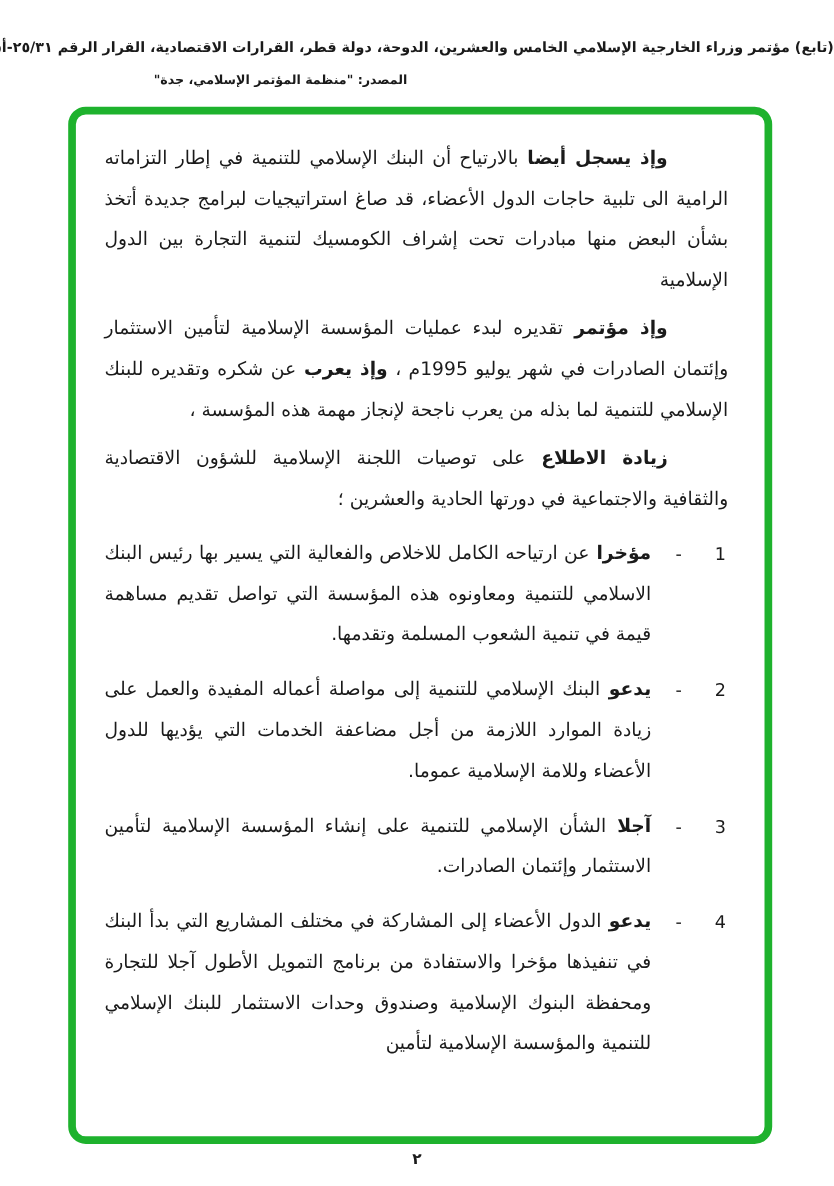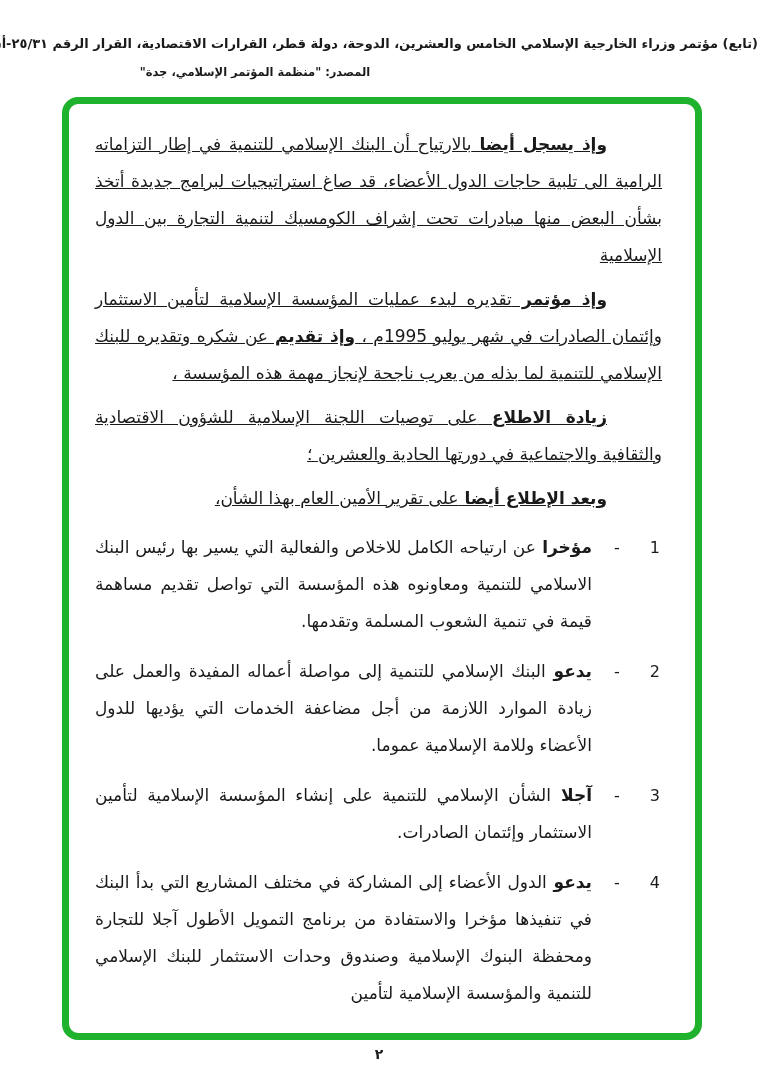--- a/index.html
+++ b/index.html
@@ -31,21 +31,20 @@
   }
   .content {
     position:absolute; top:22px; right:33px; left:26px;
     direction:rtl;
   }
   p.preamble {
     margin:0 0 7px 0;
     font-size:17px; line-height:37px;
     text-align:justify;
     text-indent:55px;
-    text-decoration:underline;
   }
   .items { margin-top:12px; }
   .item {
     position:relative;
     padding-right:70px;
     margin:0 0 13px 0;
     font-size:17px; line-height:37px;
     text-align:justify;
   }
   .item .marker {
@@ -68,23 +67,22 @@
 <div class="page">
 
   <div class="header-line1">(تابع) مؤتمر وزراء الخارجية الإسلامي الخامس والعشرين، الدوحة، دولة قطر، القرارات الاقتصادية، القرار الرقم ٢٥/٣١-أق</div>
 
   <div class="header-line2">المصدر: "منظمة المؤتمر الإسلامي، جدة"</div>
 
   <div class="green-box">
     <div class="content">
       <div id="preamble-section">
           <p class="preamble"><span class="b">وإذ يسجل أيضا </span><span>بالارتياح أن البنك الإسلامي للتنمية في إطار التزاماته الرامية الى تلبية حاجات الدول الأعضاء، قد صاغ استراتيجيات لبرامج جديدة أتخذ بشأن البعض منها مبادرات تحت إشراف الكومسيك لتنمية التجارة بين الدول الإسلامية</span></p>
-          <p class="preamble"><span class="b">وإذ مؤتمر </span><span>تقديره لبدء عمليات المؤسسة الإسلامية لتأمين الاستثمار وإئتمان الصادرات في شهر يوليو 1995م ، </span><span class="b">وإذ تقديم </span><span>عن شكره وتقديره للبنك الإسلامي للتنمية لما بذله من يعرب ناجحة لإنجاز مهمة هذه المؤسسة ،</span></p>
+          <p class="preamble"><span class="b">وإذ مؤتمر </span><span>تقديره لبدء عمليات المؤسسة الإسلامية لتأمين الاستثمار وإئتمان الصادرات في شهر يوليو 1995م ، </span><span class="b">وإذ يعرب </span><span>عن شكره وتقديره للبنك الإسلامي للتنمية لما بذله من يعرب ناجحة لإنجاز مهمة هذه المؤسسة ،</span></p>
           <p class="preamble"><span class="b">زيادة الاطلاع </span><span>على توصيات اللجنة الإسلامية للشؤون الاقتصادية والثقافية والاجتماعية في دورتها الحادية والعشرين ؛</span></p>
-          <p class="preamble"><span class="b">وبعد الإطلاع أيضا </span><span>على تقرير الأمين العام بهذا الشأن،</span></p>
         </div>
       <div class="items" id="items-section">
           <div class="item"><span class="marker">
               <span>-</span>
               <span>1</span>
             </span><span class="b">مؤخرا </span><span>عن ارتياحه الكامل للاخلاص والفعالية التي يسير بها رئيس البنك الاسلامي للتنمية ومعاونوه هذه المؤسسة التي تواصل تقديم مساهمة قيمة في تنمية الشعوب المسلمة وتقدمها.</span></div>
           <div class="item"><span class="marker">
               <span>-</span>
               <span>2</span>
             </span><span class="b">يدعو </span><span>البنك الإسلامي للتنمية إلى مواصلة أعماله المفيدة والعمل على زيادة الموارد اللازمة من أجل مضاعفة الخدمات التي يؤديها للدول الأعضاء وللامة الإسلامية عموما.</span></div>

